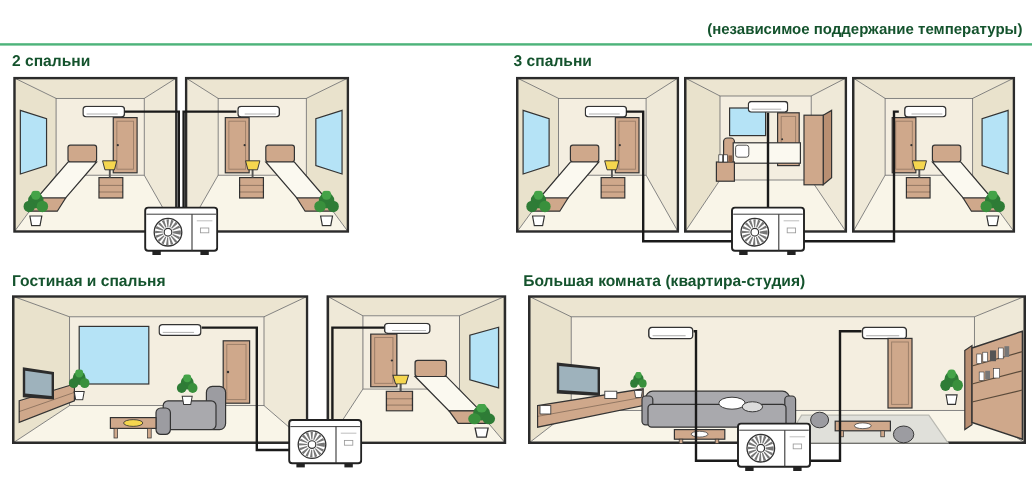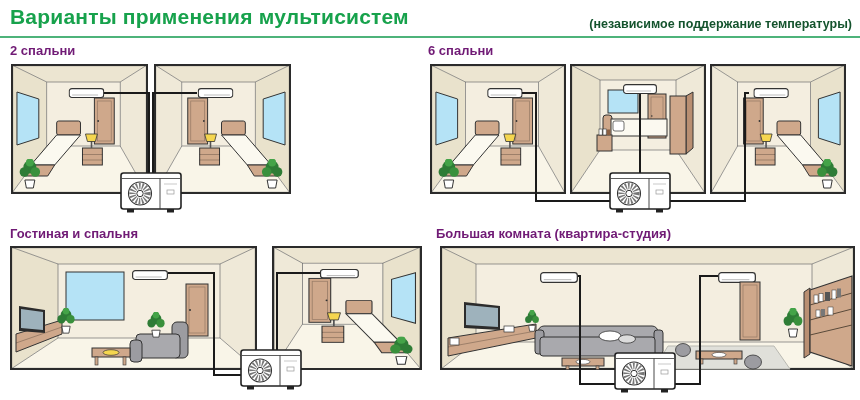--- a/index.html
+++ b/index.html
@@ -1,21 +1,21 @@
 <!DOCTYPE html>
 <html><head>
 <meta charset="utf-8">
 <style>
   html,body{margin:0;padding:0;background:#fff;}
   .page{position:relative;width:860px;height:400px;background:#fff;overflow:hidden;
         font-family:"Liberation Sans",sans-serif;}
   .title{position:absolute;left:10px;top:5px;font-size:21px;font-weight:700;color:#17a24c;letter-spacing:.2px;}
   .subtitle{position:absolute;right:8px;top:17px;font-size:12.5px;font-weight:700;color:#14532d;}
   .rule{position:absolute;left:0;right:0;top:36px;height:2px;background:#4db37a;}
-  .sec-label{position:absolute;font-size:13px;font-weight:700;color:#701a75;}
+  .sec-label{position:absolute;font-size:13px;font-weight:700;color:#14532d;}
   svg.diag{position:absolute;}
   .defs-holder{position:absolute;width:0;height:0;overflow:hidden;}
 </style>
 </head>
 <body>
 
 <svg class="defs-holder" xmlns="http://www.w3.org/2000/svg" aria-hidden="true">
   <symbol id="ac-indoor" viewBox="0 0 40 12" preserveAspectRatio="none">
     <rect x="0.7" y="0.7" width="38.6" height="10.6" rx="3" fill="#ffffff" stroke="#333" stroke-width="1.3"></rect>
     <line x1="4" y1="8.4" x2="33" y2="8.4" stroke="#aaa" stroke-width="0.9"></line>
@@ -219,26 +219,25 @@
         <rect x="376" y="64" width="4" height="7" fill="#fff" stroke="#333" stroke-width="0.5"></rect>
         <rect x="381" y="63" width="4" height="7" fill="#777"></rect>
         <rect x="388" y="61" width="5" height="8" fill="#fff" stroke="#333" stroke-width="0.5"></rect>
       </g>
       <use href="#plant" x="342" y="62" width="22" height="30"></use>
     </g>
   </symbol>
 </svg>
 
 <div class="page">
-  <div class="title">Варианты применения мультисистем</div>
   <div class="subtitle">(независимое поддержание температуры)</div>
   <div class="rule"></div>
 
   <div class="sec-label" style="left:10px;top:43px">2 спальни</div>
-  <div class="sec-label" style="left:428px;top:43px">6 спальни</div>
+  <div class="sec-label" style="left:428px;top:43px">3 спальни</div>
   <div class="sec-label" style="left:436px;top:226px">Большая комната (квартира-студия)</div>
   <div class="sec-label" style="left:10px;top:226px">Гостиная и спальня</div>
 
   <svg class="diag" style="left:8px;top:60px" width="300" height="158" viewBox="0 0 300 158" xmlns="http://www.w3.org/2000/svg">
     <g transform="translate(3,4)">
       <use href="#room-bedroom" width="137" height="130"></use>
     </g>
     <g transform="translate(283,4) scale(-1,1)">
       <use href="#room-bedroom" width="137" height="130"></use>
     </g>

